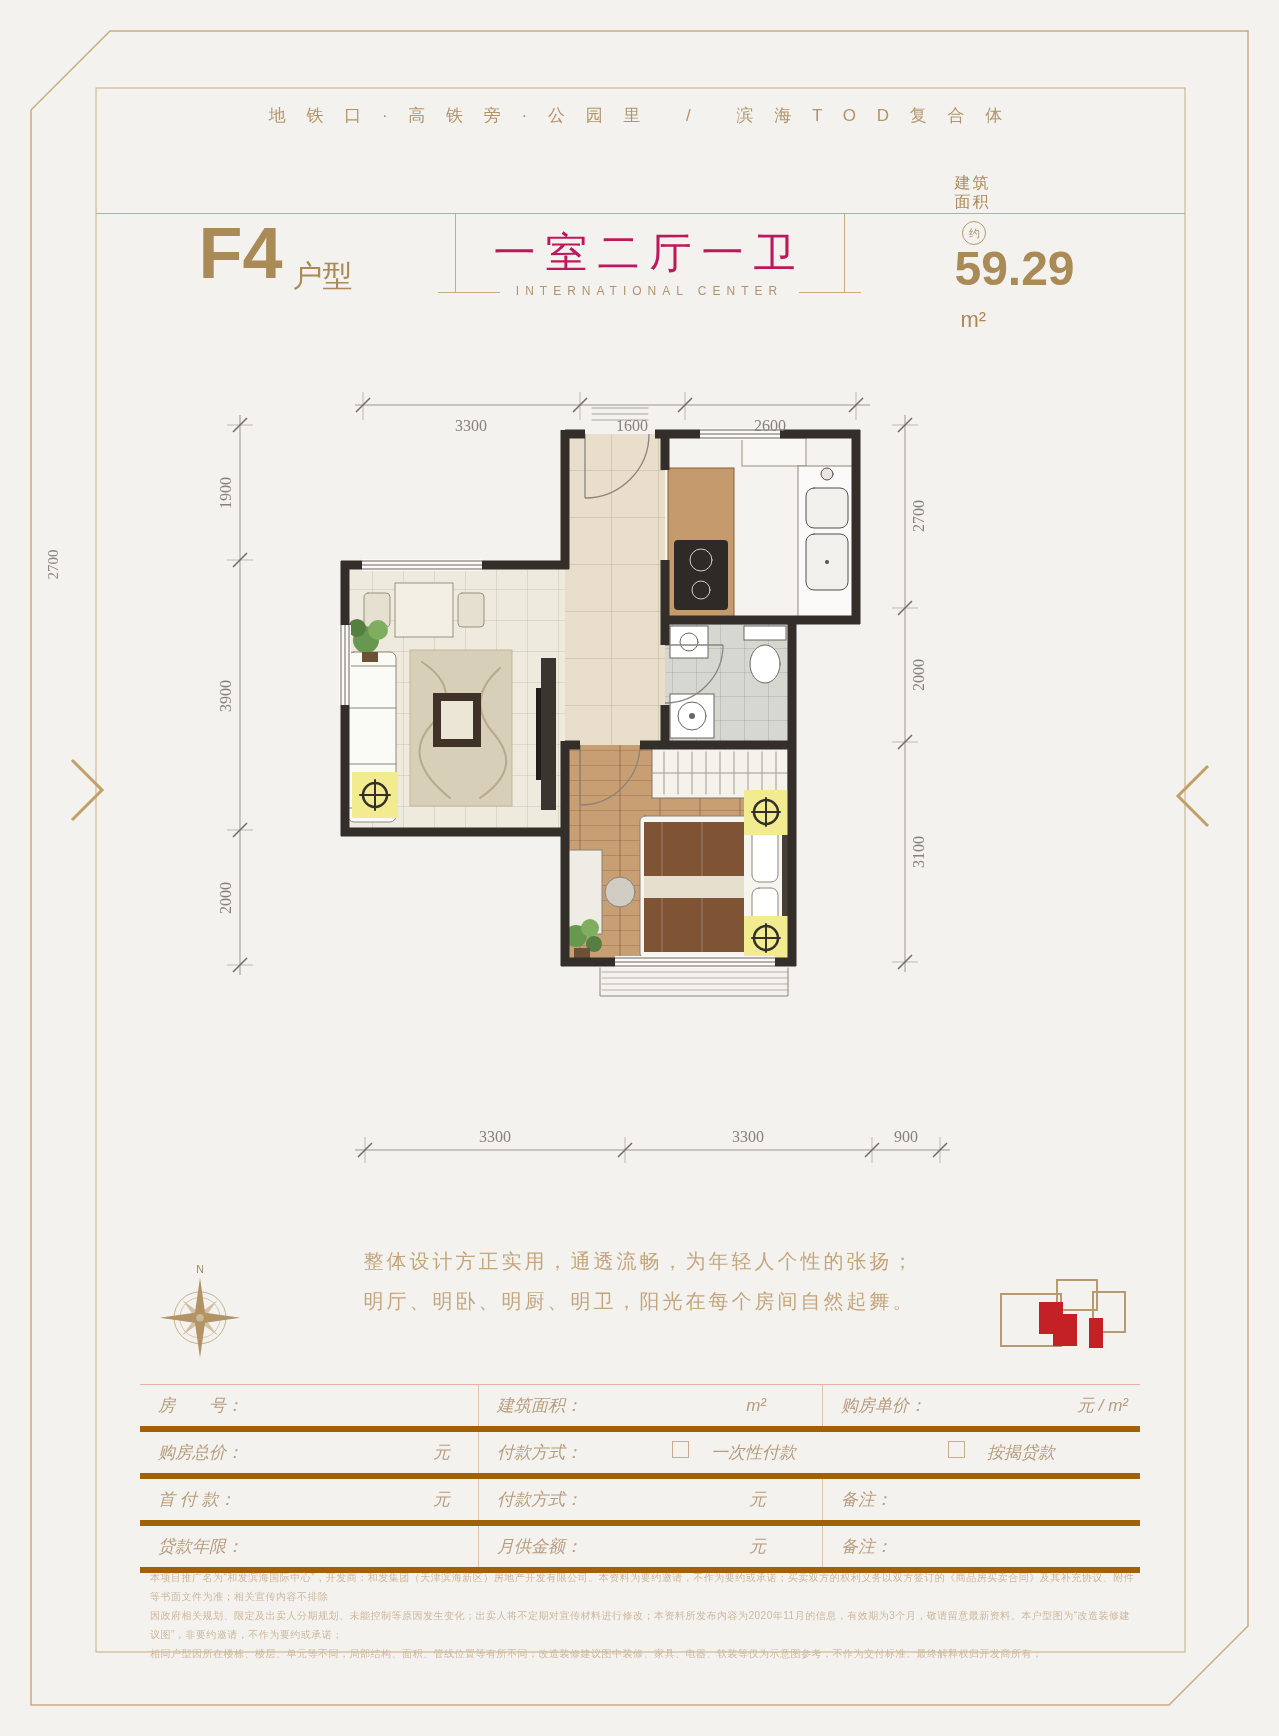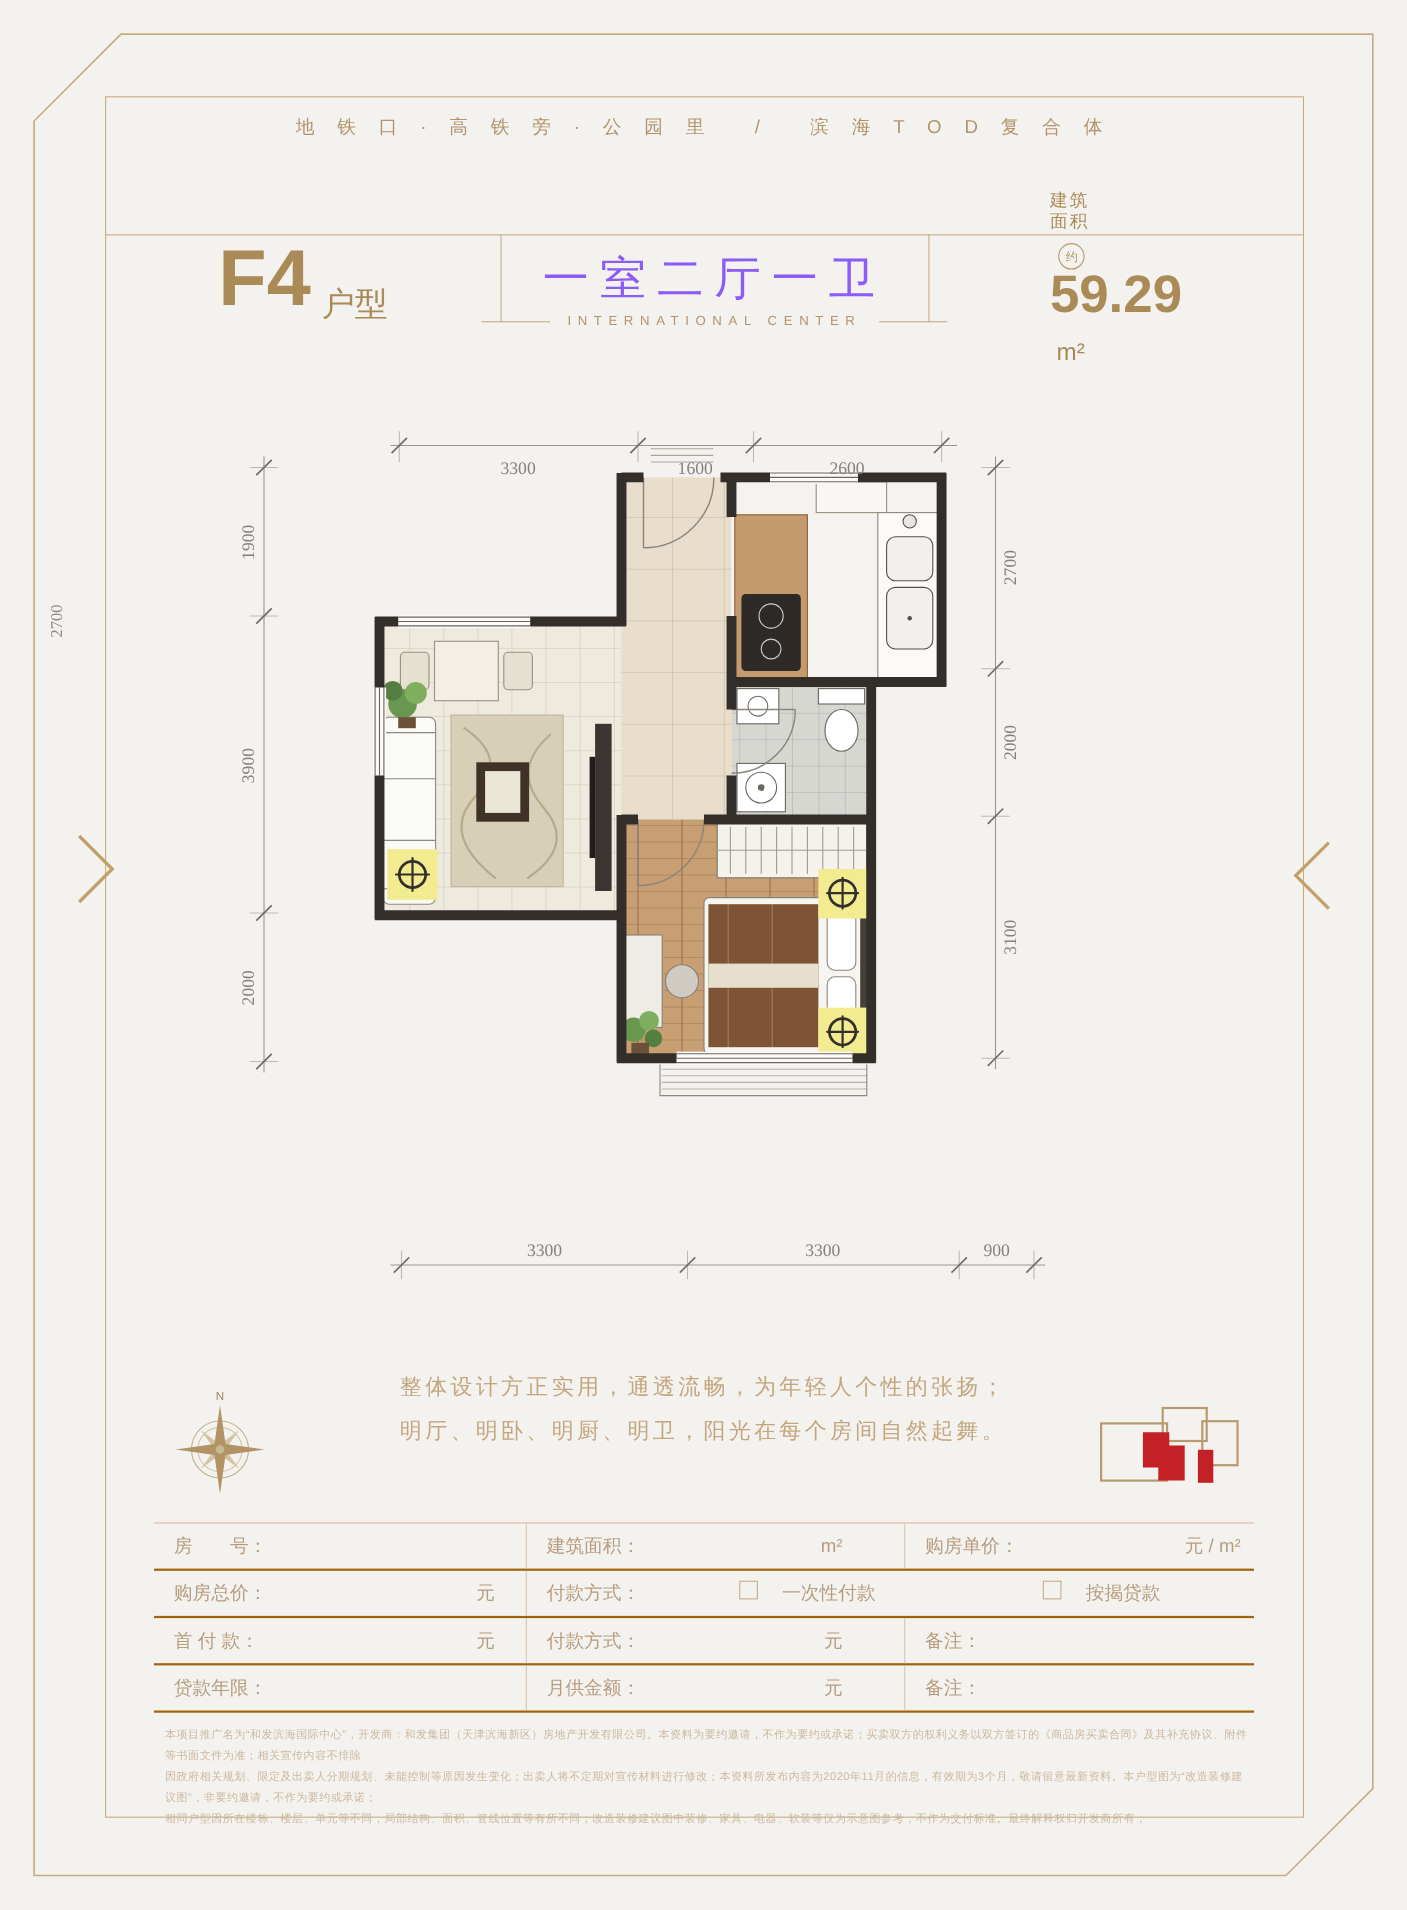--- a/index.html
+++ b/index.html
@@ -6,40 +6,40 @@
   .page{position:relative;width:1279px;height:1736px;background:#f4f2ee;overflow:hidden;
         font-family:"Liberation Sans","DejaVu Sans",sans-serif;margin:0 auto;}
   .abs{position:absolute;}
   .gold-line{position:absolute;background:#c7ac80;}
   
   .tagline{position:absolute;left:0;top:104px;width:100%;text-align:center;
            font-size:17px;letter-spacing:8px;color:#b2946a;}
   .hbox{position:absolute;top:213px;height:80px;display:flex;align-items:center;justify-content:center;}
   .unit-code{font-size:72px;font-weight:bold;color:#aa8a57;line-height:1;}
   .unit-suffix{font-size:30px;color:#aa8a57;margin-left:10px;margin-top:46px;}
-  .layout-name{font-size:42px;color:#8b5cf6;letter-spacing:10px;line-height:1;}
+  .layout-name{font-size:42px;color:#be185d;letter-spacing:10px;line-height:1;}
   .intl{position:absolute;top:284px;left:455px;width:389px;text-align:center;
         font-size:12px;letter-spacing:6px;color:#b2946a;}
   .flank{position:absolute;top:292px;height:1px;background:#c7ac80;width:62px;}
   .area-wrap{display:flex;align-items:flex-start;color:#aa8a57;flex-direction:column;}
   .area-label{font-size:16px;line-height:19px;letter-spacing:2px;}
   .approx-badge{width:22px;height:22px;border:1px solid #b59a6e;border-radius:50%;
                 font-size:11px;display:flex;align-items:center;justify-content:center;
                 margin:10px 8px 0 8px;color:#b0936a;}
   .area-value{font-size:48px;font-weight:bold;line-height:1;}
   .area-unit{font-size:22px;margin:14px 0 0 6px;}
   
   .desc{position:absolute;left:0;top:1243px;width:100%;text-align:center;
         color:#c4a67e;font-size:20px;letter-spacing:3px;line-height:40px;font-family:Liberation Mono, monospace;}
   
   .dim-far-left{position:absolute;left:22px;top:556px;width:62px;text-align:center;
         transform:rotate(-90deg);color:#8b8886;font-size:15px;font-family:"Liberation Serif","DejaVu Serif",serif;}
   
   .form{position:absolute;left:140px;top:1384px;width:1000px;color:#b79d7e;font-size:17px;}
-  .form-row{display:grid;grid-template-columns:338px 344px 318px;height:41px;border-bottom:2px solid #a16207;}
+  .form-row{display:grid;grid-template-columns:338px 344px 318px;height:41px;border-bottom:6px solid #a16207;font-style:italic;}
   .form-row.r2{grid-template-columns:338px 662px;}
   .form-row.first{border-top:1px solid #e8b2a0;}
   .fcell{display:flex;align-items:center;padding-left:18px;border-left:1px solid #dcc3af;}
   .fcell:first-child{border-left:none;}
   .funit{margin-left:auto;}
   .mr56{margin-right:56px;} .mr28{margin-right:28px;} .mr12{margin-right:12px;}
   .chk{width:15px;height:15px;border:1px solid #c9ab8d;display:inline-block;margin-right:10px;flex:0 0 auto;}
   .opt{display:flex;gap:12px;}
   .ml90{margin-left:90px;} .ml120{margin-left:120px;padding-left:32px;}
   

